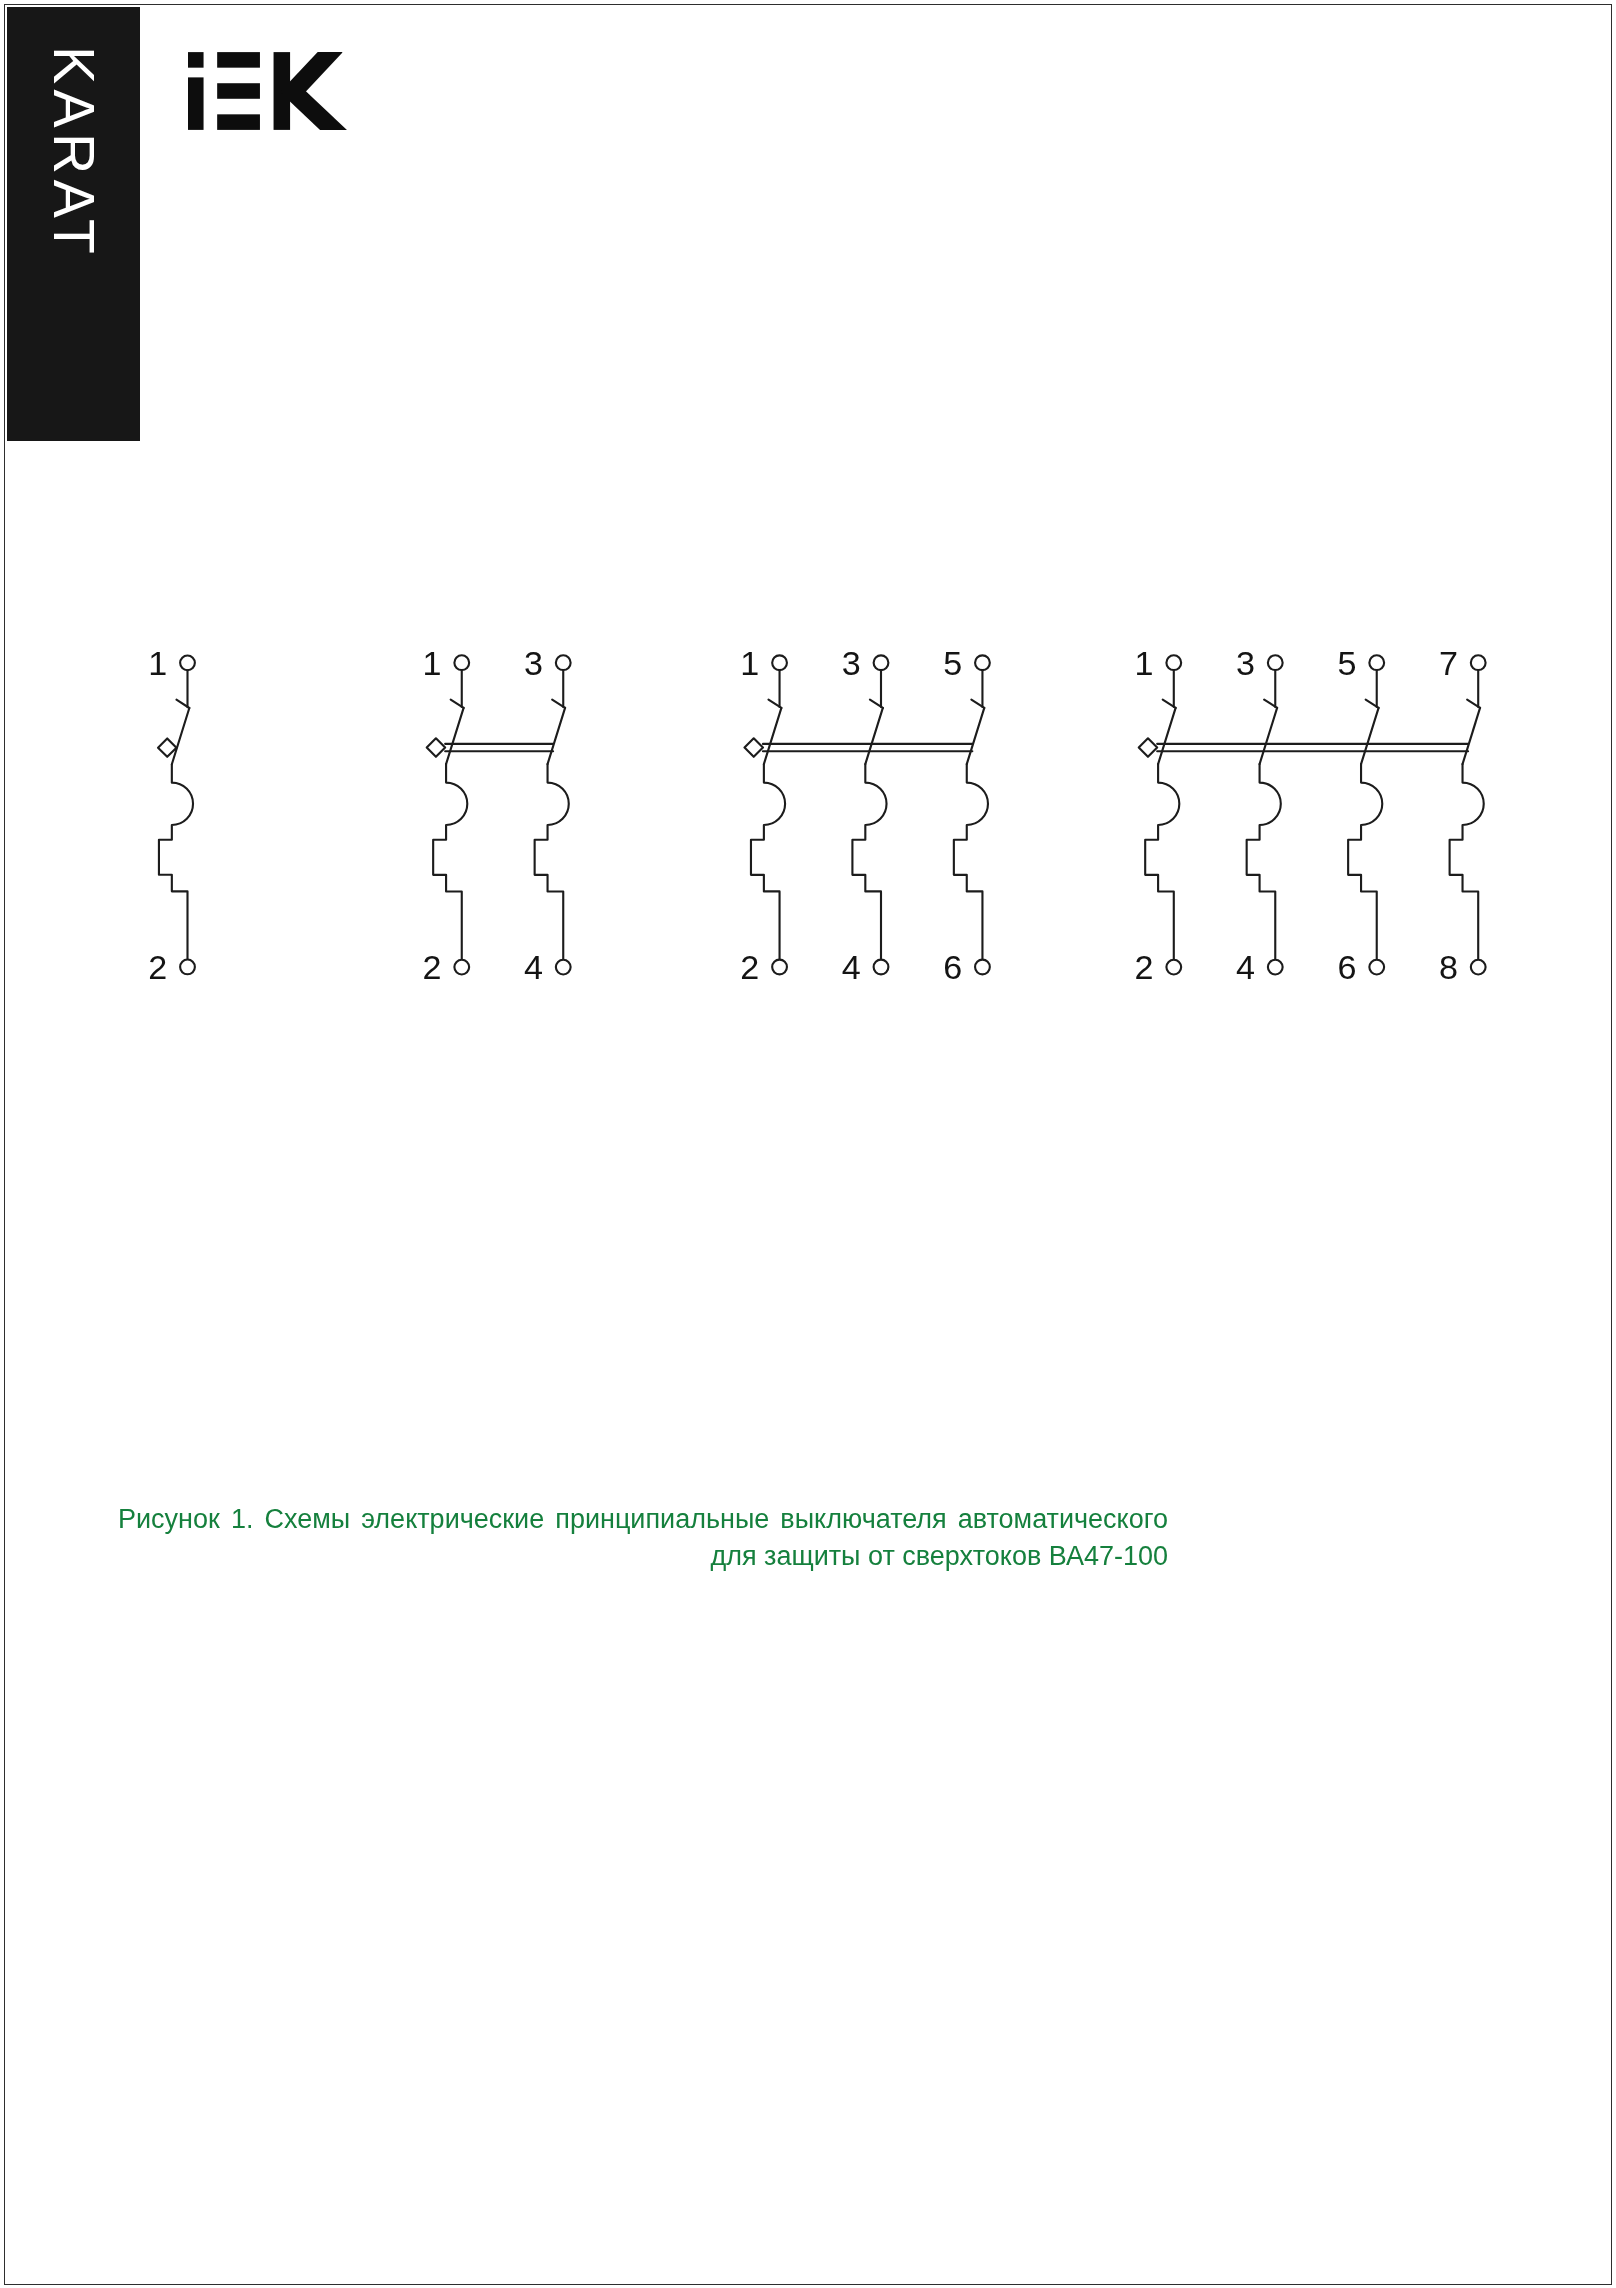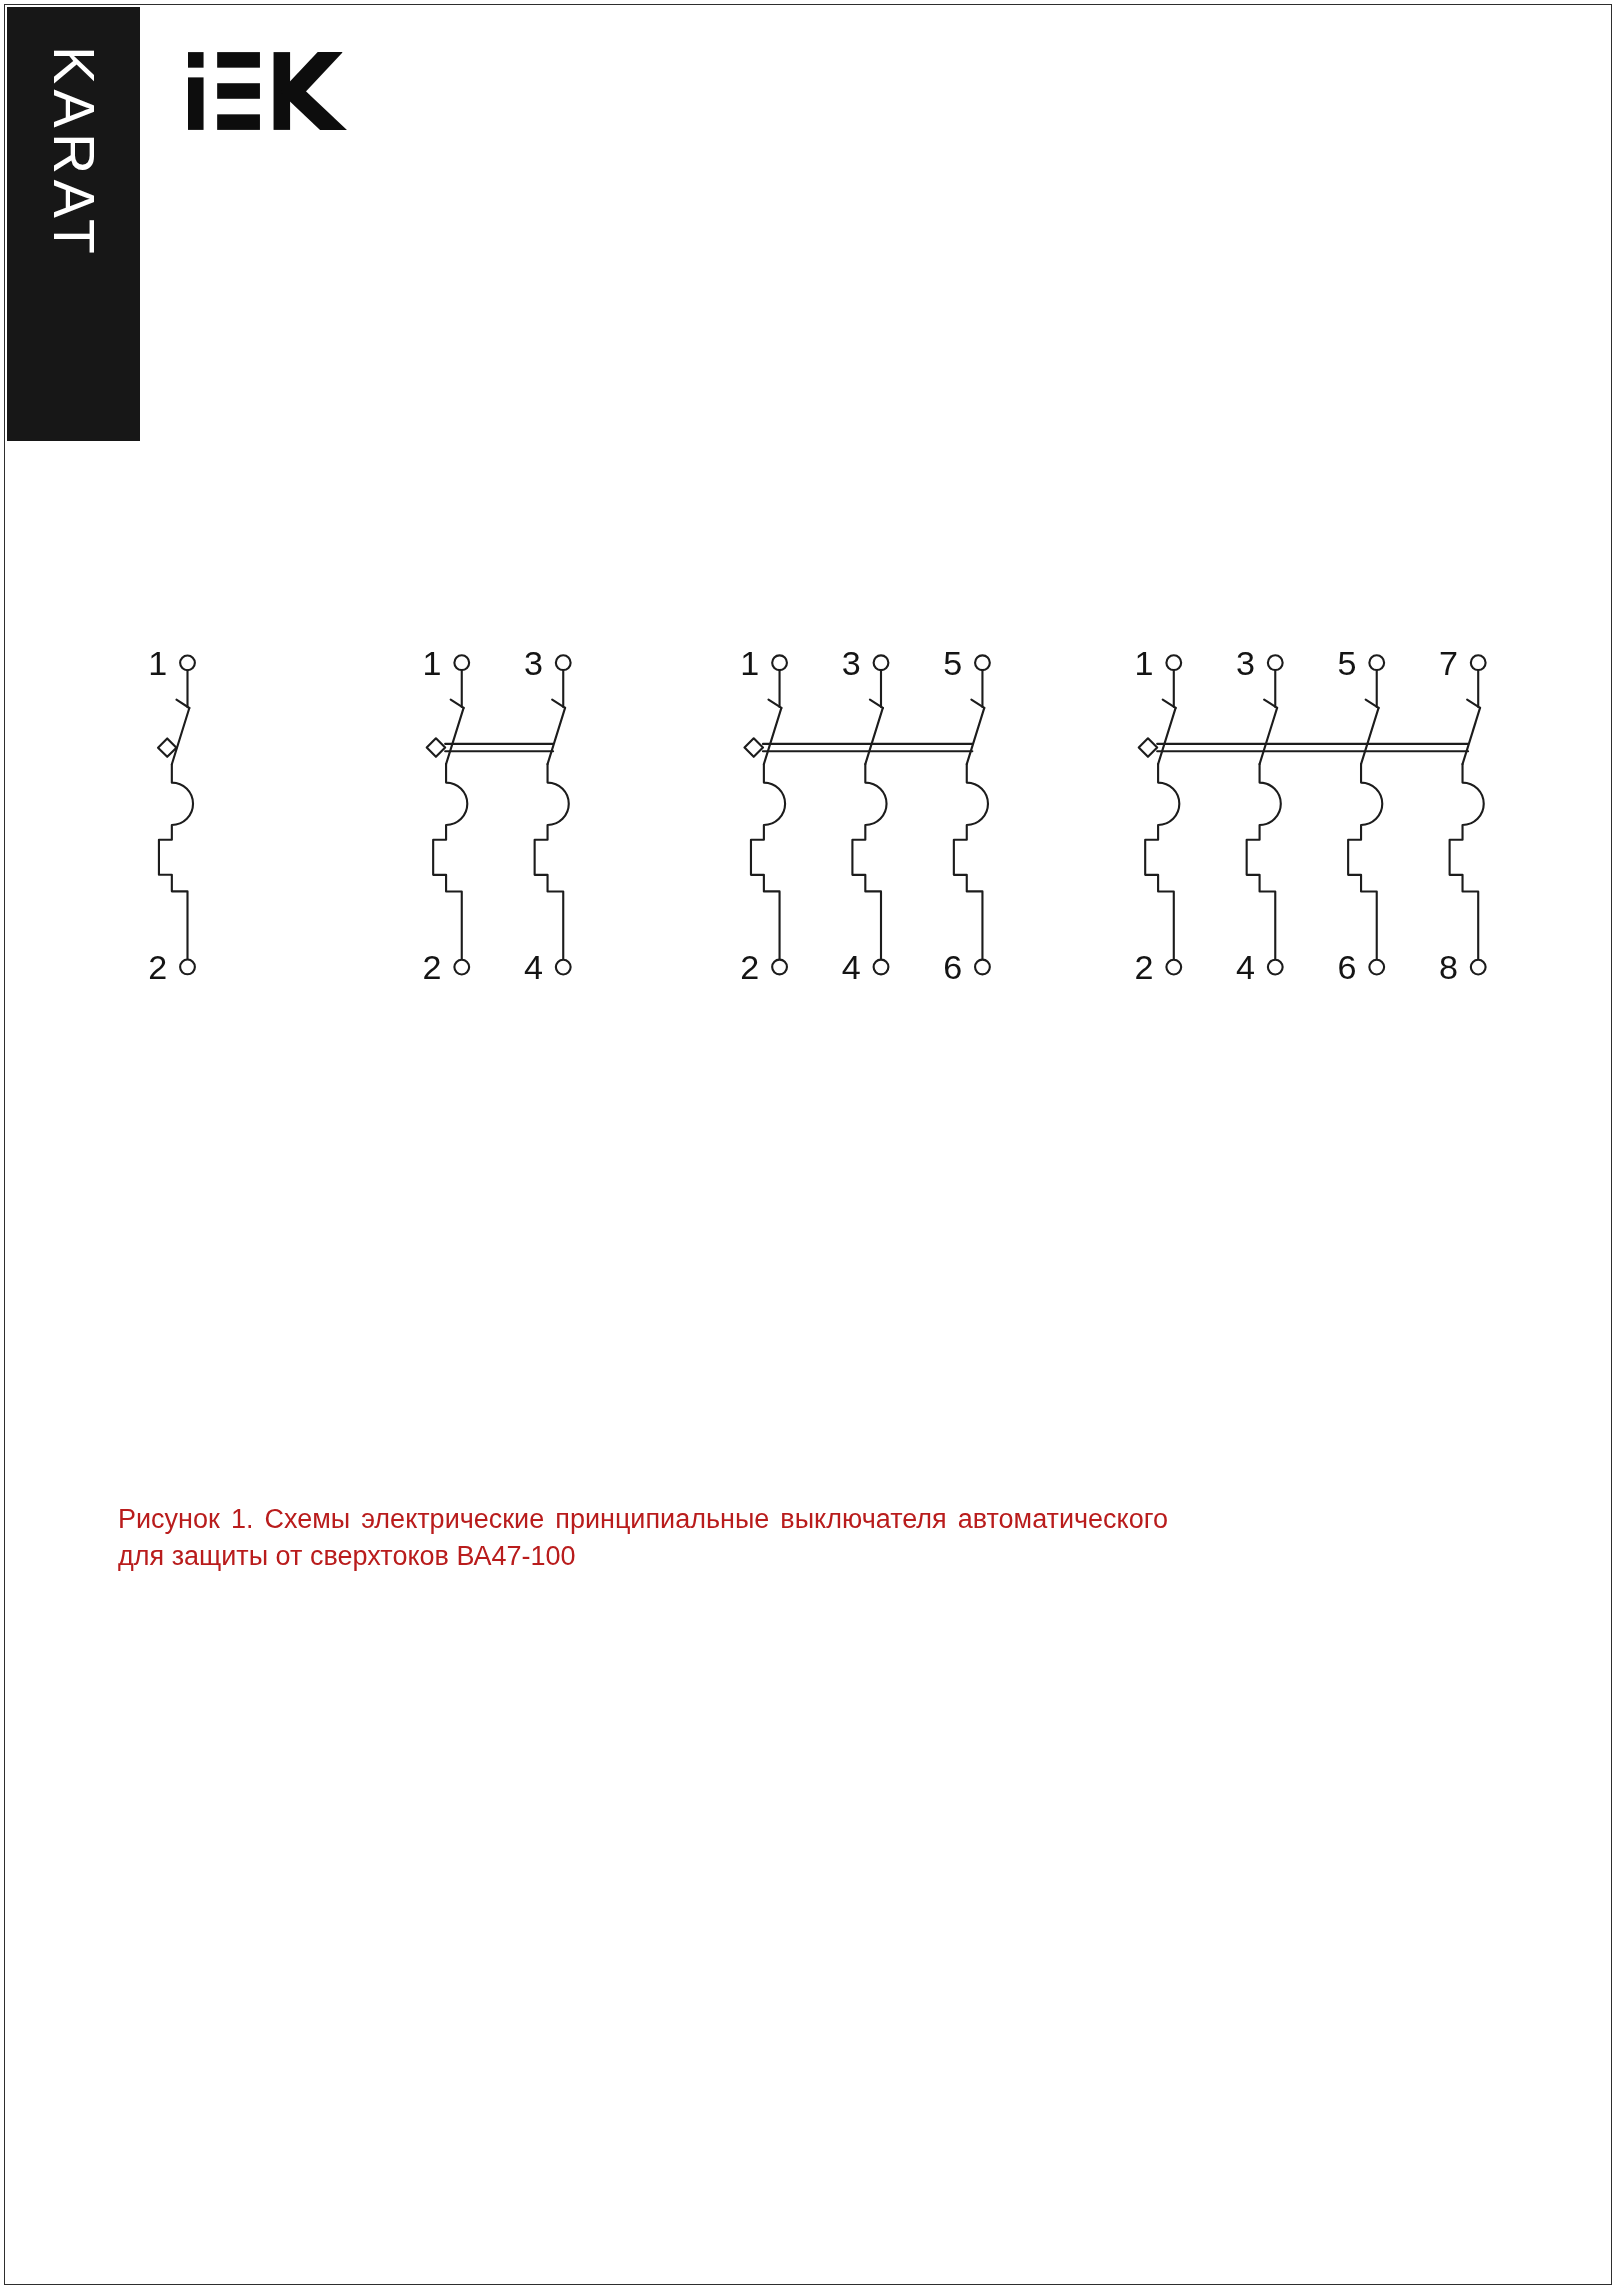--- a/index.html
+++ b/index.html
@@ -7,24 +7,24 @@
         font-family:"Liberation Sans","DejaVu Sans",sans-serif;}
   .page-frame{position:absolute;inset:3.7px;border:1.8px solid #2e2e2e;pointer-events:none;}
   .banner{position:absolute;left:7.4px;top:7.4px;width:133px;height:434px;background:#171717;}
   .banner-text{position:absolute;top:39px;left:50%;transform:translateX(-50%);
         writing-mode:vertical-rl;white-space:nowrap;color:#ffffff;font-size:57px;
         font-weight:500;letter-spacing:5.5px;}
   .logo{position:absolute;left:188px;top:52px;}
   #diagrams{position:absolute;inset:0;}
   .schematic{position:absolute;}
   .tlabel{font-family:"Liberation Sans","DejaVu Sans",sans-serif;font-size:37px;}
-  .caption{position:absolute;left:118px;top:1501px;width:1050px;color:#b91c1c;
+  .caption{position:absolute;left:118px;top:1501px;width:1050px;color:#15803d;
         font-size:27px;line-height:37px;}
   .caption-l1{text-align:justify;text-align-last:justify;}
-  .caption-l2{text-align:left;}
+  .caption-l2{text-align:right;}
 </style>
 </head>
 <body>
 
 <div class="page">
 
   <div class="page-frame"></div>
 
   <div class="banner">
     <span class="banner-text">KARAT</span>

